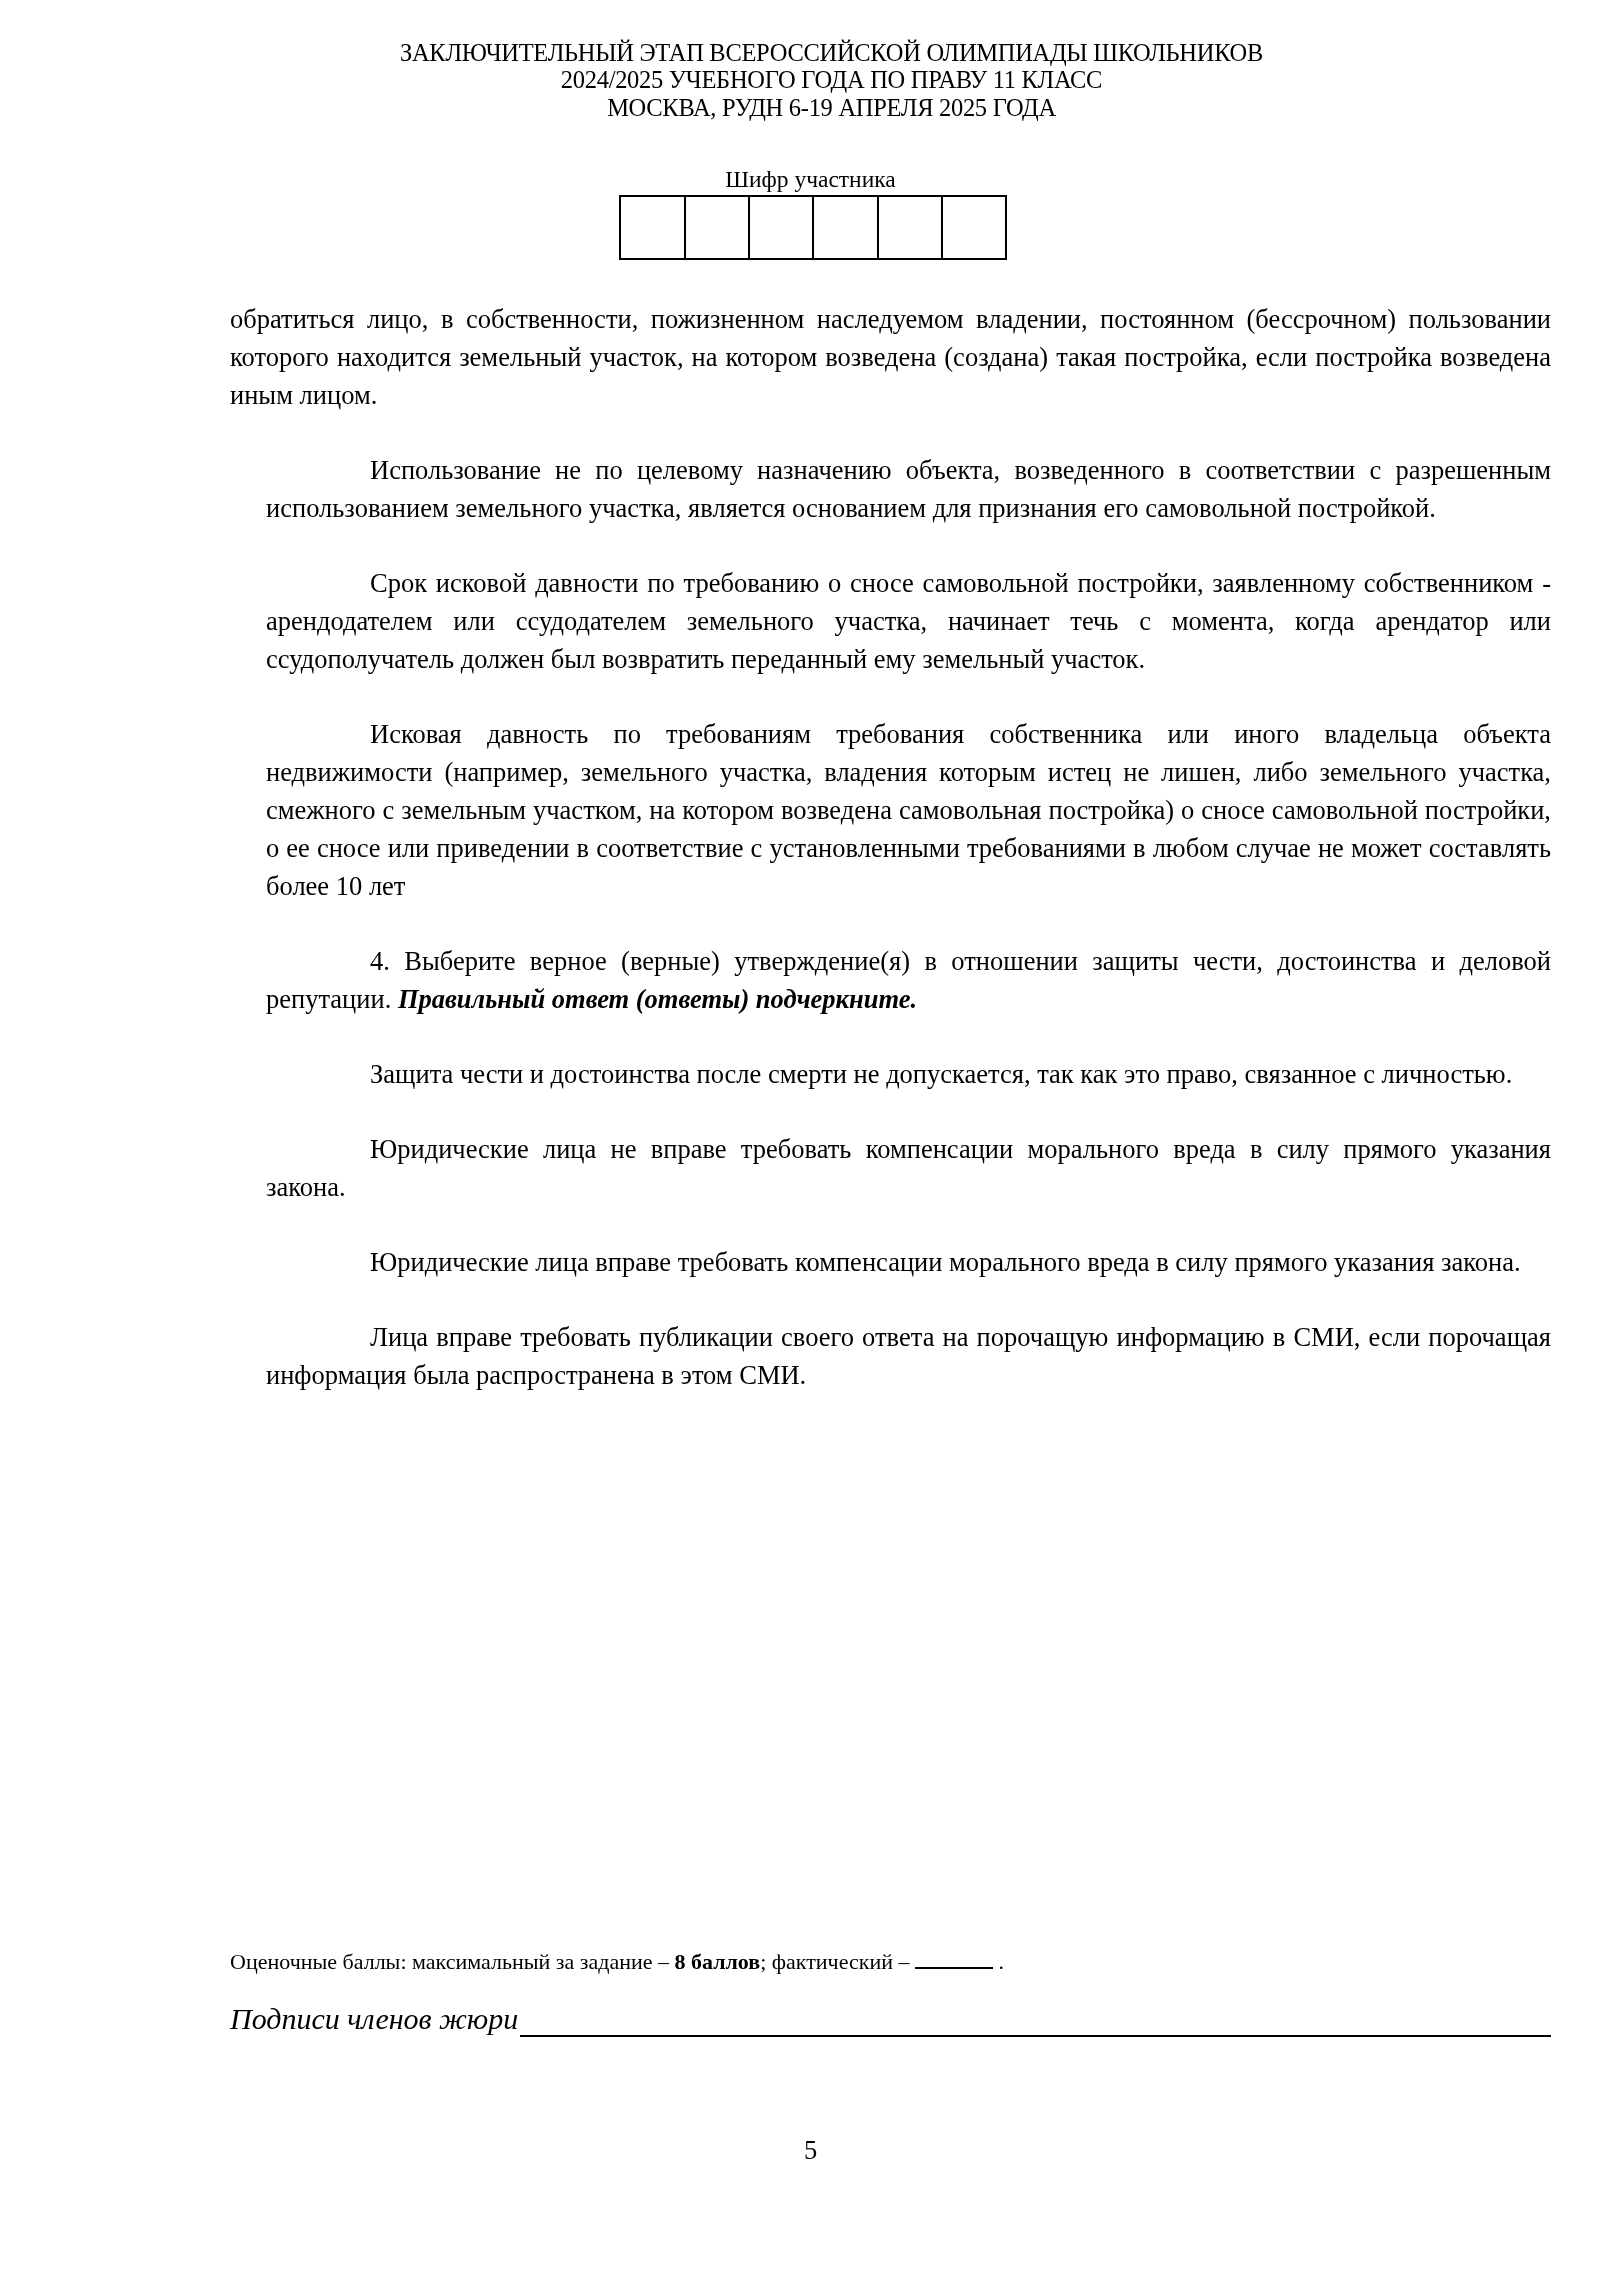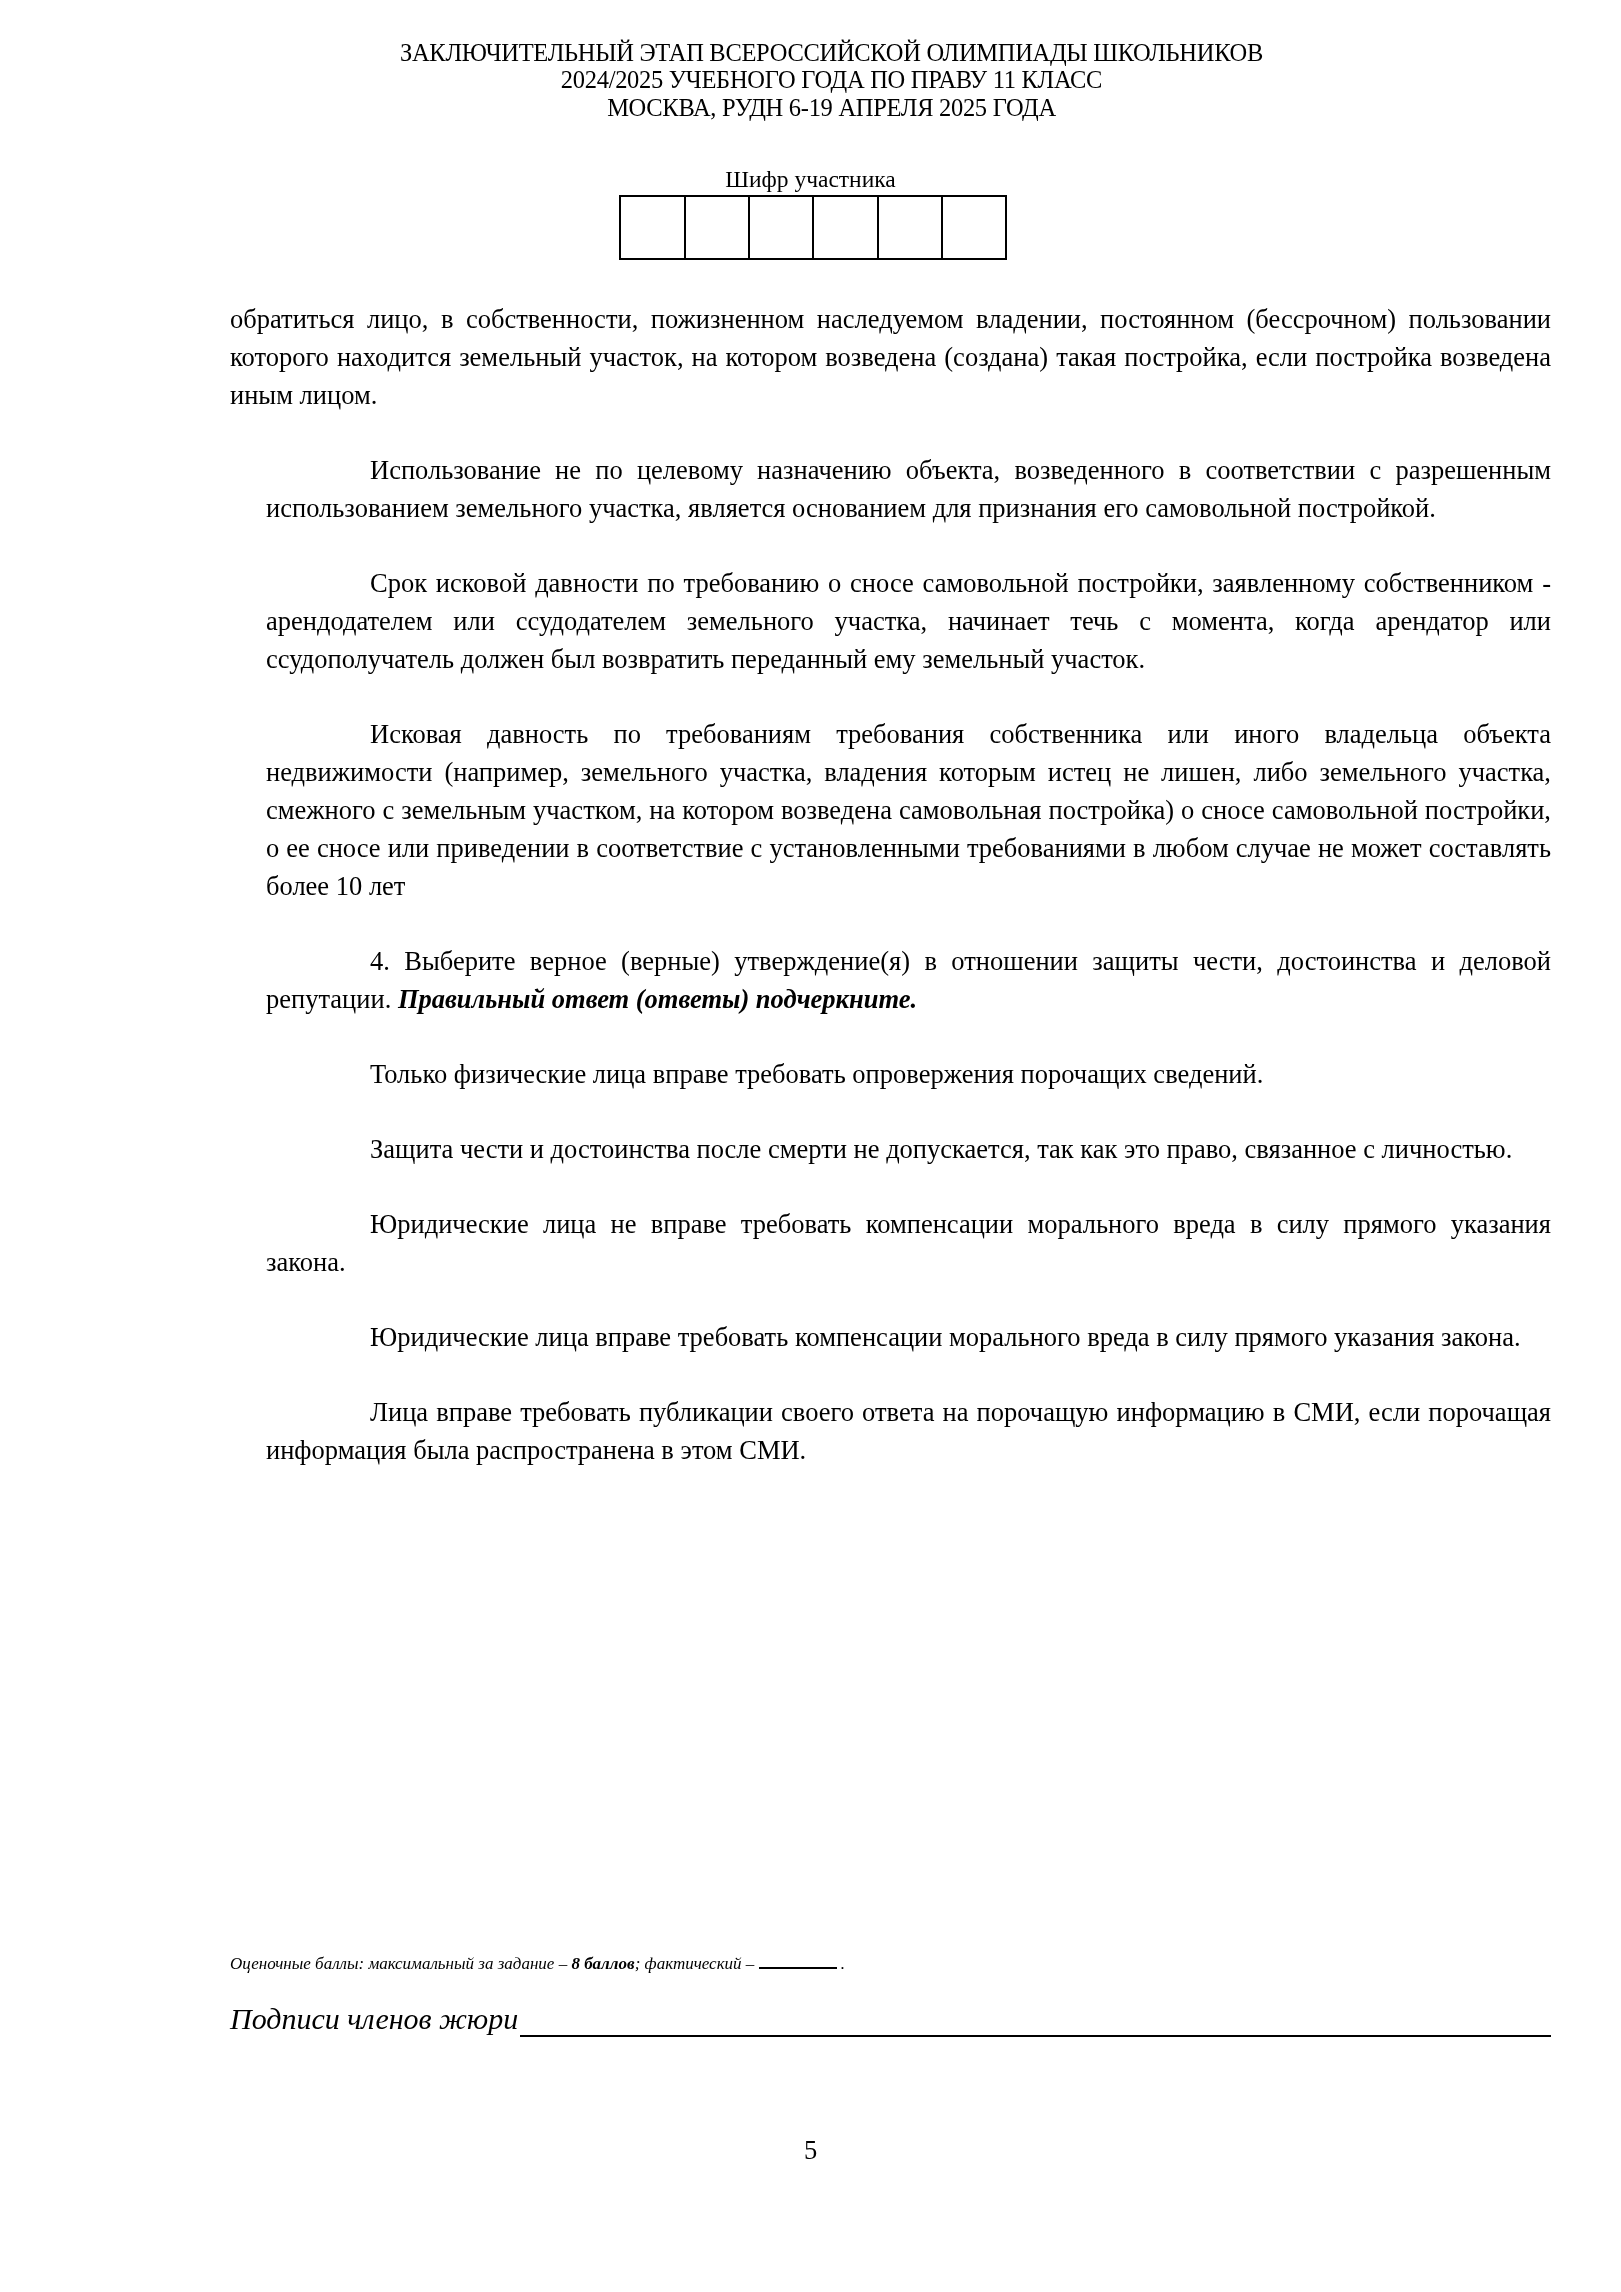--- a/index.html
+++ b/index.html
@@ -67,23 +67,22 @@
       text-indent: 0;
     }
     .content p.indent { text-indent: 104px; margin-left: 36px; }
     .content p.first { text-indent: 0; }
     .bi { font-weight: bold; font-style: italic; }
     .score {
       position: absolute;
       left: 230px;
       top: 1943px;
       width: 1321px;
-      font-size: 17px;
+      font-size: 22px;
       line-height: 37px;
-      font-style: italic;
     }
     .score .b { font-weight: bold; }
     .blank {
       display: inline-block;
       width: 78px;
       border-bottom: 2px solid #000;
       height: 23.5px;
       vertical-align: baseline;
     }
     .signature {
@@ -138,21 +137,20 @@
 </div>
 
 <div class="content">
   <p class="first">обратиться лицо, в собственности, пожизненном наследуемом владении, постоянном (бессрочном) пользовании которого находится земельный участок, на котором возведена (создана) такая постройка, если постройка возведена иным лицом.</p>
   <p class="indent">Использование не по целевому назначению объекта, возведенного в соответствии с разрешенным использованием земельного участка, является основанием для признания его самовольной постройкой.</p>
   <p class="indent">Срок исковой давности по требованию о сносе самовольной постройки, заявленному собственником - арендодателем или ссудодателем земельного участка, начинает течь с момента, когда арендатор или ссудополучатель должен был возвратить переданный ему земельный участок.</p>
   <p class="indent">Исковая давность по требованиям требования собственника или иного владельца объекта недвижимости (например, земельного участка, владения которым истец не лишен, либо земельного участка, смежного с земельным участком, на котором возведена самовольная постройка) о сносе самовольной постройки, о ее сносе или приведении в соответствие с установленными требованиями в любом случае не может составлять более 10 лет</p>
 
   <p class="indent"><span>4. Выберите верное (верные) утверждение(я) в отношении защиты чести, достоинства и деловой репутации. </span><span class="bi">Правильный ответ (ответы) подчеркните.</span></p>
 
-  <p class="indent">Только физические лица вправе требовать опровержения порочащих сведений.</p>
   <p class="indent">Защита чести и достоинства после смерти не допускается, так как это право, связанное с личностью.</p>
   <p class="indent">Юридические лица не вправе требовать компенсации морального вреда в силу прямого указания закона.</p>
   <p class="indent">Юридические лица вправе требовать компенсации морального вреда в силу прямого указания закона.</p>
   <p class="indent">Лица вправе требовать публикации своего ответа на порочащую информацию в СМИ, если порочащая информация была распространена в этом СМИ.</p>
 </div>
 
 <div class="score">
   <span>Оценочные баллы: максимальный за задание – </span><span class="b">8 баллов</span><span>; фактический  – </span><span class="blank"></span><span> .</span>
 </div>
 

